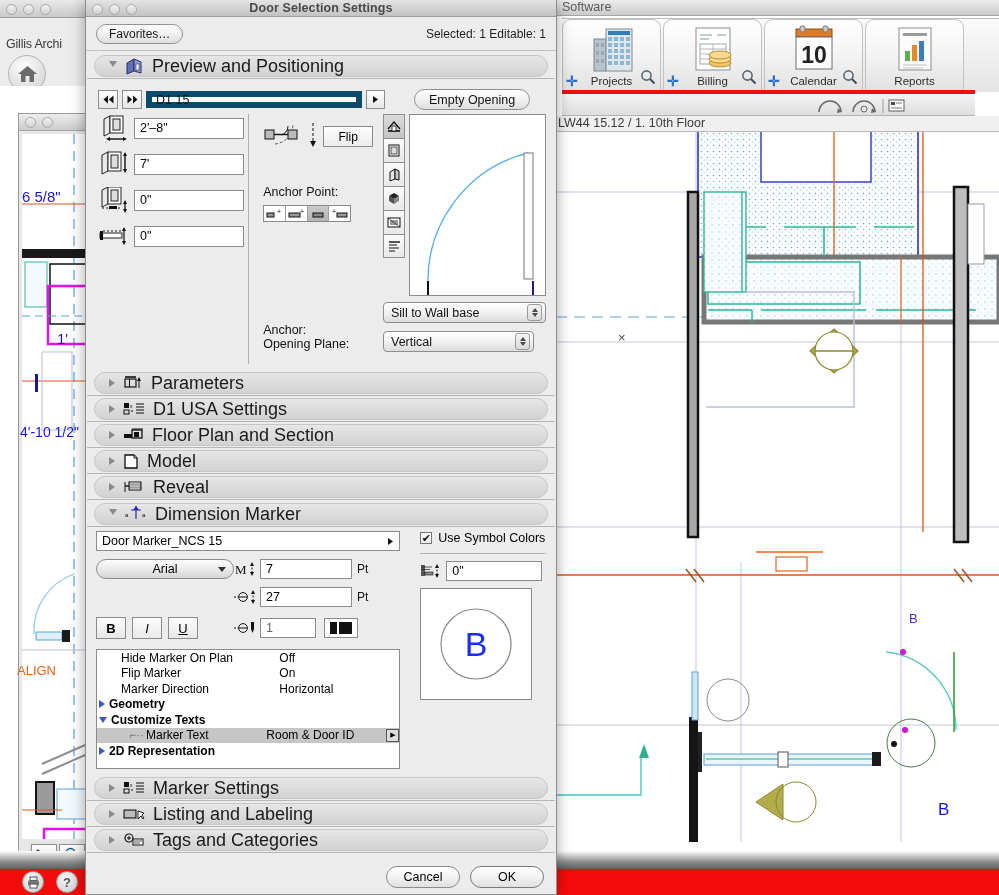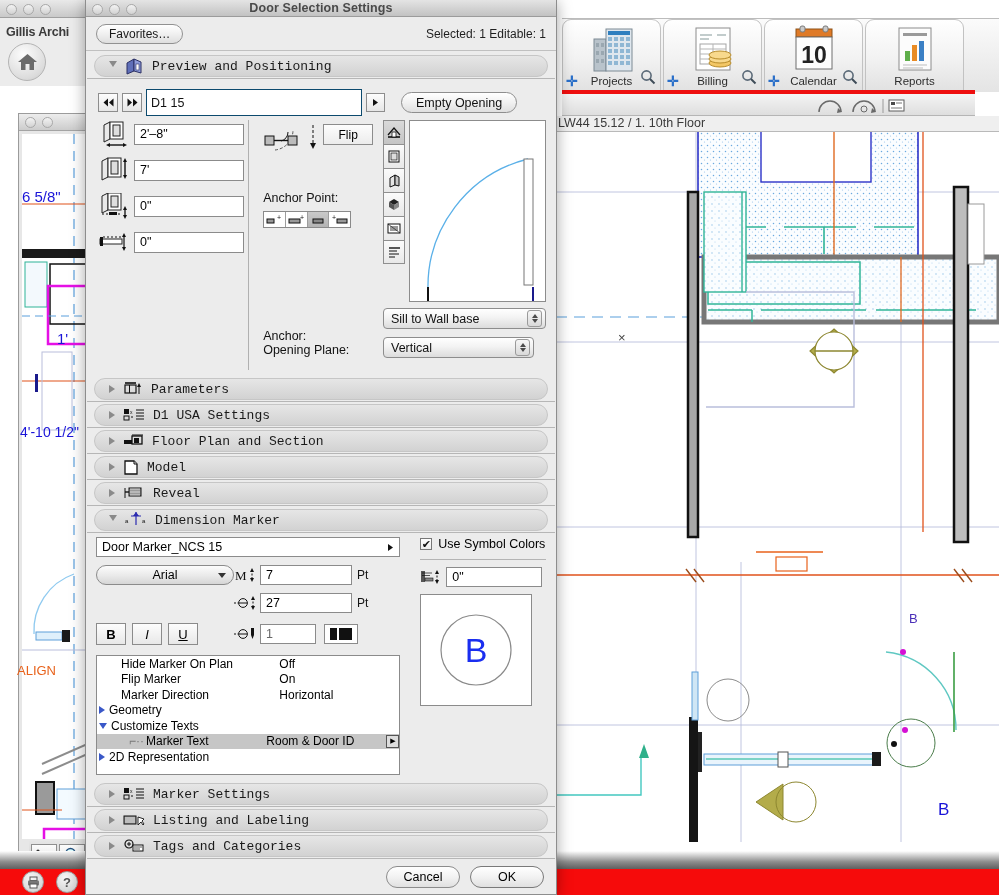--- a/index.html
+++ b/index.html
@@ -22,22 +22,22 @@
     height:18px; background:linear-gradient(#e9e9e9,#c9c9c9);
     border-bottom:1px solid #a0a0a0; position:relative;
   }
   .traffic { position:absolute; top:4px; left:6px; display:flex; gap:6px; }
   .traffic i {
     width:11px; height:11px; border-radius:50%;
     background:linear-gradient(#f3f3f3,#d2d2d2);
     border:1px solid #a8a8a8; display:block;
   }
   #win-left .apptitle {
-    font-size:12.5px; font-weight:bold; color:#3b3b3b;
-    padding:7px 0 2px 6px; white-space:nowrap; letter-spacing:-0.2px;
+    font-size:12.5px; font-weight:normal; color:#3b3b3b;
+    padding:19px 0 2px 6px; white-space:nowrap; letter-spacing:-0.2px;
   }
   #win-left .homebtn {
     width:38px; height:38px; border-radius:50%; margin:2px 0 0 8px;
     background:radial-gradient(circle at 40% 30%, #fdfdfd, #dcdcdc 70%, #c6c6c6);
     border:1px solid #b4b4b4; display:flex; align-items:center; justify-content:center;
   }
   #win-left .redbar { height:4px; background:#e21414; margin-top:6px; }
   #win-left .canvas { position:absolute; left:0; top:86px; right:0; bottom:0; background:#fff; }
 
   
@@ -111,31 +111,31 @@
 
   
   .section {
     margin:4px 8px 0 8px; height:22px; border-radius:11px;
     background:linear-gradient(#e6e6e6,#d2d2d2);
     border:1px solid #c6c6c6;
     display:flex; align-items:center; gap:8px; padding-left:14px;
     position:relative;
   }
   .section::after{ content:""; position:absolute; left:-8px; right:-8px; bottom:-3px; height:1px; background:#b6b6b6;}
-  .sect-label { font-size:13px; color:#1a1a1a;font-family:Liberation Mono, monospace; }
+  .sect-label { font-size:18px; color:#1a1a1a; }
   .tri { width:0;height:0;border-left:6px solid #8a8a8a;border-top:4.5px solid transparent;border-bottom:4.5px solid transparent;}
   .tri.open { border-left:4.5px solid transparent;border-right:4.5px solid transparent;border-top:6px solid #8a8a8a; }
 
   .panel { padding:6px 10px 4px 10px; }
 
   
   .navrow { display:flex; align-items:center; gap:4px; margin:6px 0 4px 2px; }
   .arwbtn { width:20px;height:19px; background:linear-gradient(#fdfdfd,#e6e6e6);
       border:1px solid #8d8d8d; display:flex;align-items:center;justify-content:center;font-size:9px;}
-  .txtfield { height:27px; background:#fff; border:1px solid #0c4a6e;
+  .txtfield { height:17px; background:#fff; border:6px solid #0c4a6e;
       font-size:12.5px; padding:1px 4px; display:flex; align-items:center; color:#111;}
   .popbtn { width:19px;height:19px;background:linear-gradient(#fdfdfd,#e6e6e6);
       border:1px solid #8d8d8d;display:flex;align-items:center;justify-content:center;}
   .pillbtn { height:21px; border-radius:11px; padding:0 14px;
       background:linear-gradient(#ffffff,#f1f1f1 50%,#dfdfdf);
       border:1px solid #8e8e8e; font-size:12.5px; display:flex;align-items:center; color:#111;}
 
   
   .dimrow { display:flex; align-items:center; margin-bottom:8px; }
   .dimicon { width:38px; height:28px; display:flex; align-items:center; justify-content:center; }
@@ -189,21 +189,21 @@
   .unitlbl { font-size:12px; color:#151515; margin-left:5px;}
   .penbtn { width:34px;height:20px;background:#fff;border:1px solid #8b8b8b;
       display:flex;align-items:center;justify-content:center;gap:2px;}
 
   .paramlist { border:1px solid #8b8b8b; background:#fff; height:120px; overflow:hidden;
       font-size:12px; }
   .plrow { display:flex; height:15.5px; align-items:center; padding-left:4px; }
   .plrow.sel { background:#c6c6c6; }
   .plname { flex:1; }
   .plval { width:120px; }
-  .bold { font-weight:normal; }
+  .bold { font-weight:bold; }
   .trib { width:0;height:0;border-left:6px solid #3a58c8;border-top:4px solid transparent;border-bottom:4px solid transparent; margin-right:4px;}
   .trid { width:0;height:0;border-left:4px solid transparent;border-right:4px solid transparent;border-top:6px solid #3a58c8; margin-right:4px;}
 
   .chk { width:12px;height:12px;border:1px solid #777; background:linear-gradient(#fff,#ededed);
       display:flex;align-items:center;justify-content:center;font-size:11px;color:#111;}
 
   .markerprev { width:112px;height:112px;background:#fff;border:1px solid #8b8b8b;
       display:flex;align-items:center;justify-content:center;}
 
   .btnrow { position:absolute; right:12px; bottom:6px; display:flex; gap:10px; }
@@ -213,20 +213,23 @@
   .dlgbtn.def { border:1px solid #7a7a7a; }
 
   .cadtext { position:absolute; font-family:"Liberation Sans", sans-serif; white-space:nowrap; }
 </style>
 </head>
 <body>
 
 <div id="desktop">
 
   <div id="win-right">
+    <div class="rtbar">
+      <span class="rtitle">Software</span>
+    </div>
 
     <div id="ribbon">
 
       <div class="ribitem">
         <div class="ribicon">
           <svg width="52" height="50" viewBox="0 0 52 50">
             <rect x="8" y="14" width="12" height="32" fill="#b9c3cb" stroke="#7d8a94"></rect>
             <rect x="20" y="4" width="26" height="42" fill="#dfe7ee" stroke="#7d8a94"></rect>
             <rect x="22" y="6" width="22" height="4" fill="#2f7fbf"></rect>
             <g fill="#8fb7d4">
@@ -635,21 +638,21 @@
             <polygon points="1.5,0.5 1.5,8.5 6,4.5" fill="#111"></polygon>
             <polygon points="7,0.5 7,8.5 11.5,4.5" fill="#111"></polygon>
           </svg>
       </div>
       <div class="txtfield" style="width:216px">D1 15</div>
       <div class="popbtn">
         <svg width="7" height="9" viewBox="0 0 7 9">
             <polygon points="1,1 1,8 6,4.5" fill="#111"></polygon>
           </svg>
       </div>
-      <div class="pillbtn" style="margin-left:12px">Empty Opening</div>
+      <div class="pillbtn" style="margin-left:25px">Empty Opening</div>
     </div>
 
     <div style="display:flex; margin-top:4px;">
 
       <div style="width:160px;">
         <div class="dimrow">
           <span class="dimicon">
             <svg width="30" height="26" viewBox="0 0 30 26">
               <polygon points="4,4 10,1 10,18 4,21" fill="#e9e9e9" stroke="#222"></polygon>
               <rect x="10" y="1" width="13" height="17" fill="#fff" stroke="#222"></rect>
@@ -700,21 +703,21 @@
                 <polygon points="26,20 24,16 28,16" fill="#111"></polygon>
             </svg>
           </span>
           <div class="dimin">0"</div>
         </div>
       </div>
 
       <div class="vsep" style="height:250px; margin:0 14px 0 4px;"></div>
 
       <div style="width:125px;">
-        <div style="display:flex; gap:5px; margin-top:4px;">
+        <div style="display:flex; align-items:center; gap:5px; margin-top:4px;">
           <span>
             <svg width="40" height="34" viewBox="0 0 40 34">
               <path d="M12 26 A20 20 0 0 0 30 6" fill="none" stroke="#555" stroke-width="1" stroke-dasharray="3 2"></path>
               <rect x="2" y="12" width="9" height="9" fill="#bbb" stroke="#111"></rect>
               <rect x="25" y="12" width="9" height="9" fill="#bbb" stroke="#111"></rect>
               <line x1="11" y1="16.5" x2="25" y2="16.5" stroke="#111" stroke-width="1.4"></line>
               <path d="M18 17 A9 9 0 0 0 25 8" fill="none" stroke="#111"></path>
             </svg>
           </span>
           <span>

